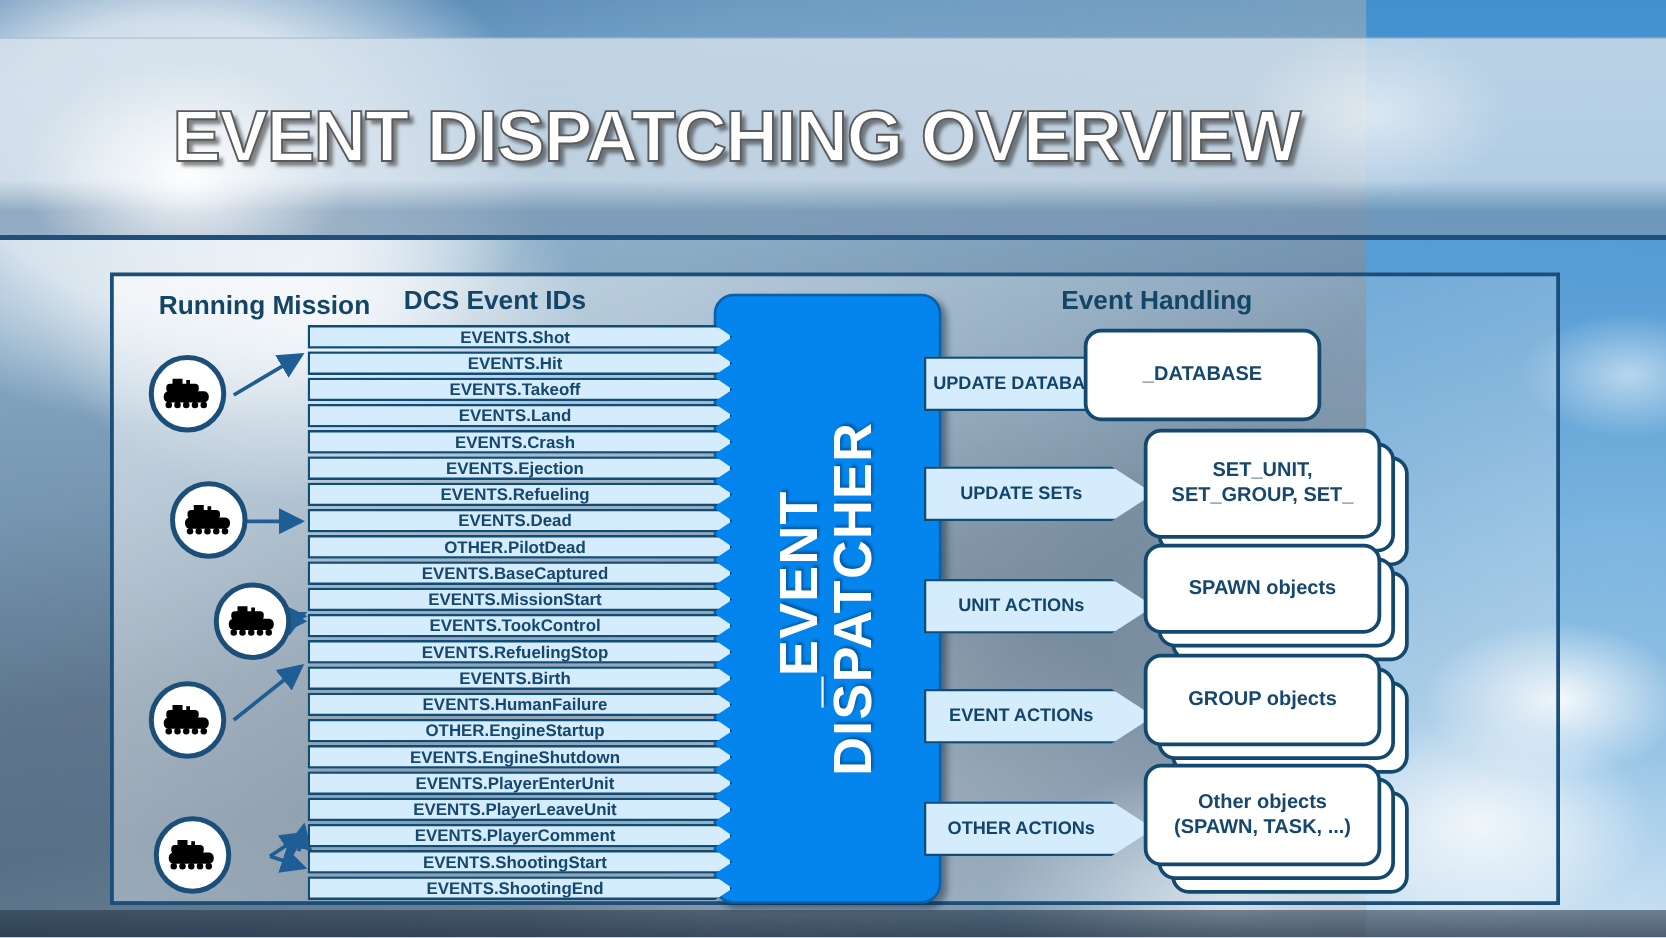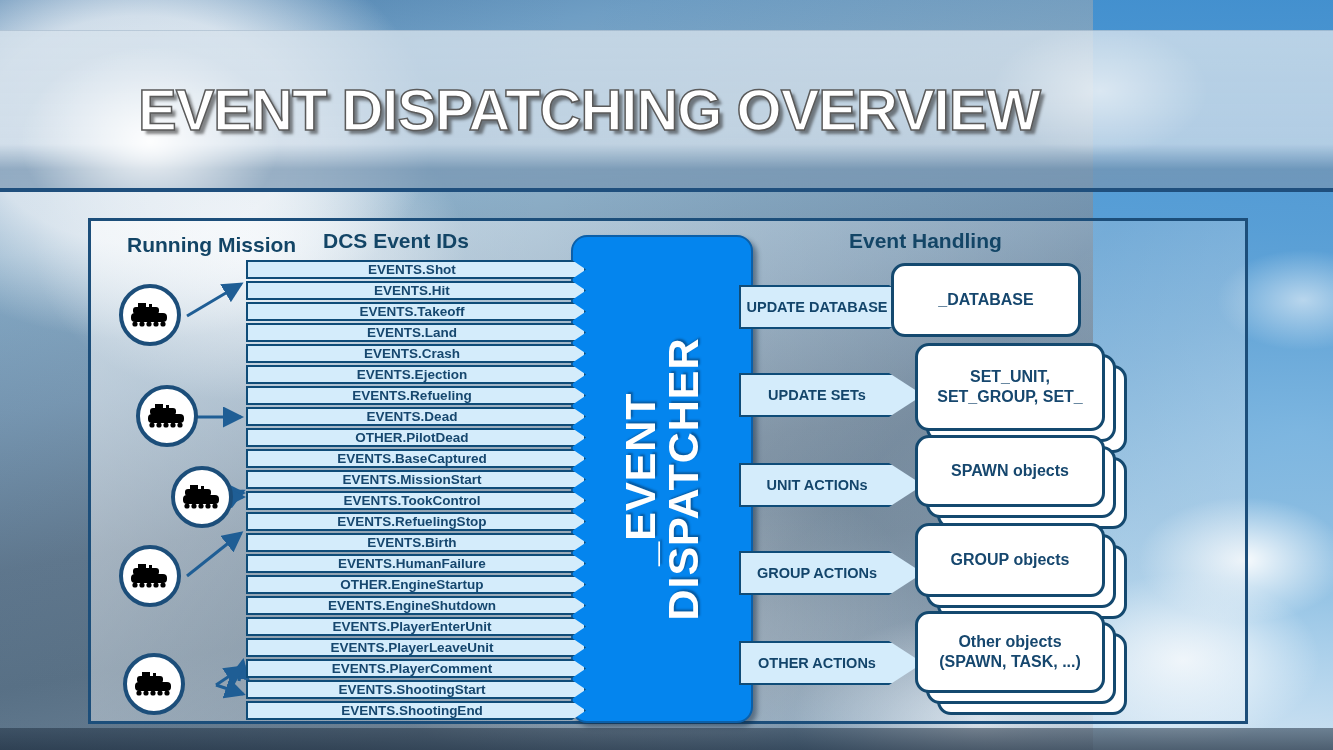--- a/index.html
+++ b/index.html
@@ -354,21 +354,21 @@
         </div>
         <div class="evt">
           <span>EVENTS.ShootingEnd</span>
         </div>
       </div>
 
     <div id="handling">
         <div class="act-arrow" style="left: 648px; top: 48px;">
           <span>UPDATE DATABASE</span>
         </div>
-        <div class="obj-wrap" style="left: 800px; top: 42px; width: 212px; height: 98px;">
+        <div class="obj-wrap" style="left: 776px; top: 42px; width: 212px; height: 98px;">
           <div class="obj-card" style="left: 0px; top: 0px; height: 74px;">
             <span>_DATABASE</span>
           </div>
         </div>
         <div class="act-arrow" style="left: 648px; top: 136px;">
           <span>UPDATE SETs</span>
         </div>
         <div class="obj-wrap" style="left: 824px; top: 122px; width: 212px; height: 112px;">
           <div class="obj-card stack-bg" style="left: 22px; top: 22px; height: 88px;"></div>
           <div class="obj-card stack-bg" style="left: 11px; top: 11px; height: 88px;"></div>
@@ -380,21 +380,21 @@
           <span>UNIT ACTIONs</span>
         </div>
         <div class="obj-wrap" style="left: 824px; top: 214px; width: 212px; height: 96px;">
           <div class="obj-card stack-bg" style="left: 22px; top: 22px; height: 72px;"></div>
           <div class="obj-card stack-bg" style="left: 11px; top: 11px; height: 72px;"></div>
           <div class="obj-card" style="left: 0px; top: 0px; height: 72px;">
             <span>SPAWN objects</span>
           </div>
         </div>
         <div class="act-arrow" style="left: 648px; top: 314px;">
-          <span>GROUP ACTIONs</span>
+          <span>EVENT ACTIONs</span>
         </div>
         <div class="obj-wrap" style="left: 824px; top: 302px; width: 212px; height: 98px; padding-left: 40px;">
           <div class="obj-card stack-bg" style="left: 22px; top: 22px; height: 74px;"></div>
           <div class="obj-card stack-bg" style="left: 11px; top: 11px; height: 74px;"></div>
           <div class="obj-card" style="left: 0px; top: 0px; height: 74px;">
             <span>GROUP objects</span>
           </div>
         </div>
         <div class="act-arrow" style="left: 648px; top: 404px;">
           <span>OTHER ACTIONs</span>

